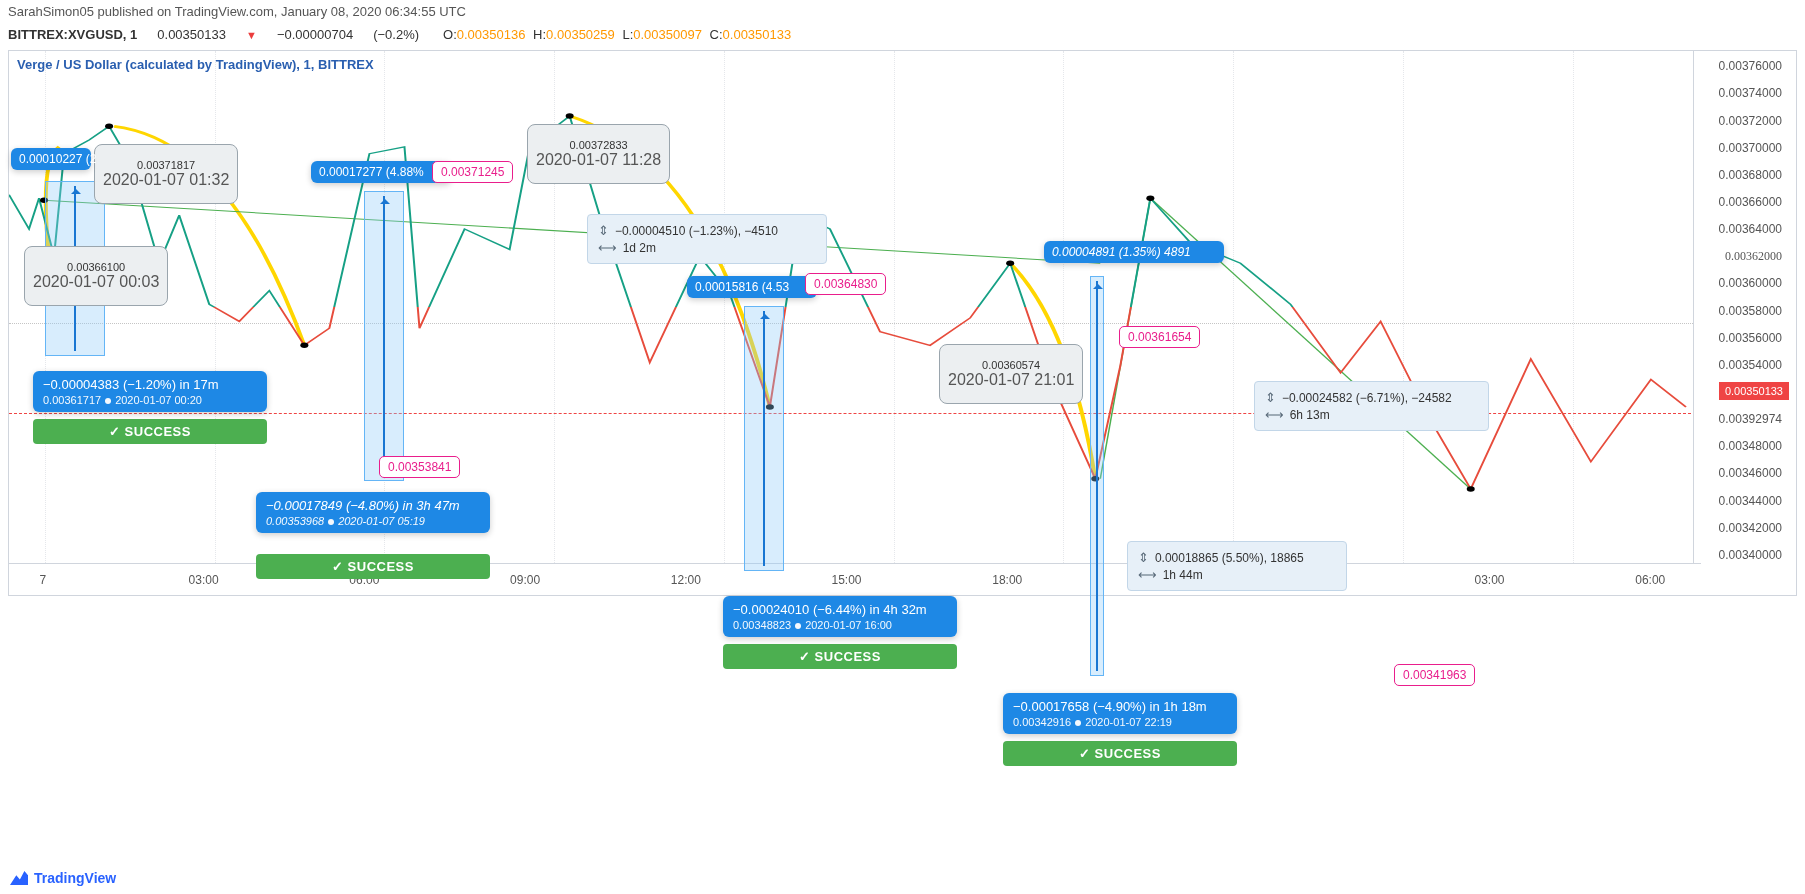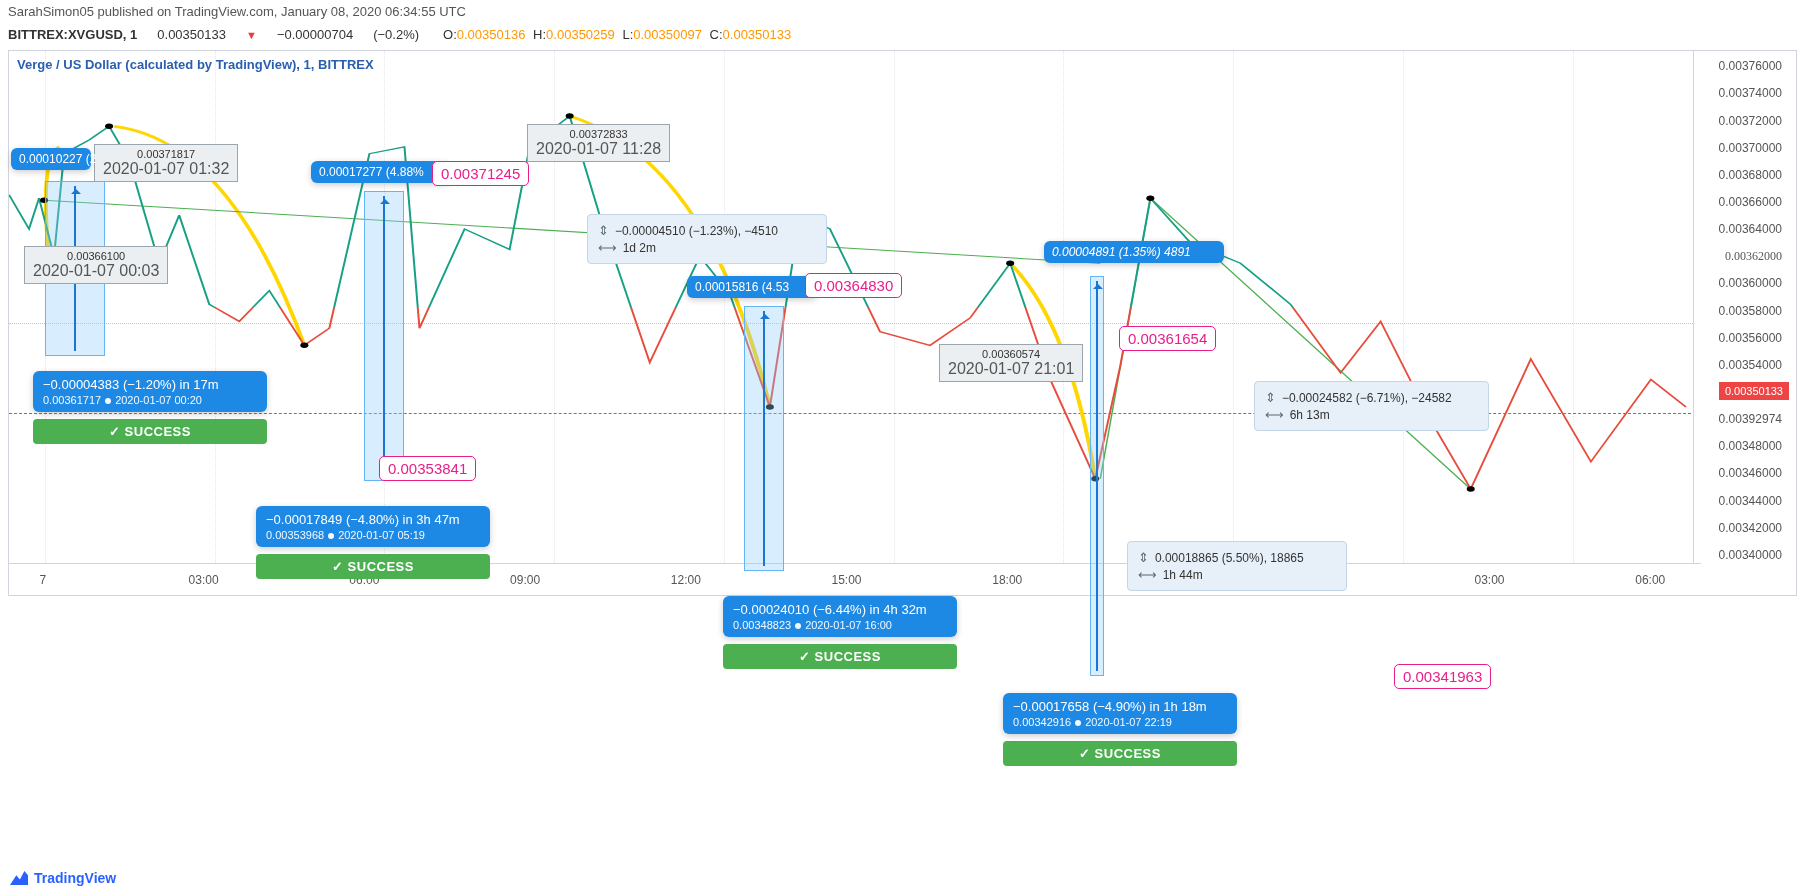--- a/index.html
+++ b/index.html
@@ -24,24 +24,24 @@
 svg.chartsvg{width:100%;height:100%;display:block}
 
 
 .blue-box{position:absolute;background:#1e88e5;color:#fff;border-radius:6px;padding:6px 10px;font-size:13px;box-shadow:0 2px 6px rgba(0,0,0,.2);white-space:nowrap;z-index:30}
 .blue-box .line2{font-size:11px;opacity:.95;margin-top:2px}
 .blue-box .dot{display:inline-block;width:6px;height:6px;border-radius:50%;background:#fff;margin:0 4px;vertical-align:middle}
 .success{position:absolute;background:#4caf50;color:#fff;border-radius:4px;padding:5px 0;text-align:center;font-weight:700;font-size:13px;letter-spacing:.5px;z-index:25}
 .success::before{content:"✓ ";font-weight:900}
 .blue-box.small{padding:4px 8px;font-size:12px}
 
-.gray-label{position:absolute;background:#eceff1;border:1px solid #9aa5ad;border-radius:0;padding:3px 8px;font-size:11px;color:#333;text-align:center;z-index:28;white-space:nowrap}
+.gray-label{position:absolute;background:#eceff1;border:1px solid #9aa5ad;border-radius:8px;padding:14px 8px;font-size:11px;color:#333;text-align:center;z-index:28;white-space:nowrap}
 .gray-label .l2{font-size:16px;color:#555}
 
-.pink-label{position:absolute;background:#fff;border:1.5px solid #e91e8c;border-radius:5px;padding:3px 8px;font-size:15px;color:#e91e8c;z-index:30;white-space:nowrap}
+.pink-label{position:absolute;background:#fff;border:1.5px solid #e91e8c;border-radius:5px;padding:3px 8px;font-size:12px;color:#e91e8c;z-index:30;white-space:nowrap}
 
 .info-box{position:absolute;background:#e7f0f8;border:1px solid #c2d6e8;border-radius:4px;padding:6px 10px;font-size:12px;color:#333;z-index:22;white-space:nowrap}
 .info-box .row{display:flex;align-items:center;gap:6px;margin:2px 0}
 .info-box .ic{color:#5a6b7a;font-size:13px}
 
 .range-box{position:absolute;background:rgba(144,202,249,.35);border:1px solid #64b5f6;z-index:10}
 .range-box .uparr{position:absolute;left:50%;top:4px;bottom:4px;width:0;border-left:2px solid #1976d2;transform:translateX(-50%)}
 .range-box .uparr::before{content:"";position:absolute;top:-2px;left:-5px;border:5px solid transparent;border-bottom-color:#1976d2}
 
 .footer{position:absolute;left:10px;bottom:8px;display:flex;align-items:center;gap:6px;color:#2962ff;font-size:14px;font-weight:600}
@@ -190,21 +190,21 @@
           <span>6h 13m</span>
         </div>
       </div>
     </div>
 
   <div id="blues">
       <div class="blue-box" style="left: 24px; top: 320px; width: 234px;">
         <div>−0.00004383 (−1.20%)  in 17m</div>
         <div class="line2">0.00361717<span class="dot"></span>2020-01-07  00:20</div>
       </div>
-      <div class="blue-box" style="left: 247px; top: 455px; width: 234px;">
+      <div class="blue-box" style="left: 247px; top: 441px; width: 234px; font-style: italic;">
         <div>−0.00017849 (−4.80%)  in 3h 47m</div>
         <div class="line2">0.00353968<span class="dot"></span>2020-01-07  05:19</div>
       </div>
       <div class="blue-box" style="left: 714px; top: 545px; width: 234px;">
         <div>−0.00024010 (−6.44%)  in 4h 32m</div>
         <div class="line2">0.00348823<span class="dot"></span>2020-01-07  16:00</div>
       </div>
       <div class="blue-box" style="left: 994px; top: 642px; width: 234px;">
         <div>−0.00017658 (−4.90%)  in 1h 18m</div>
         <div class="line2">0.00342916<span class="dot"></span>2020-01-07  22:19</div>

